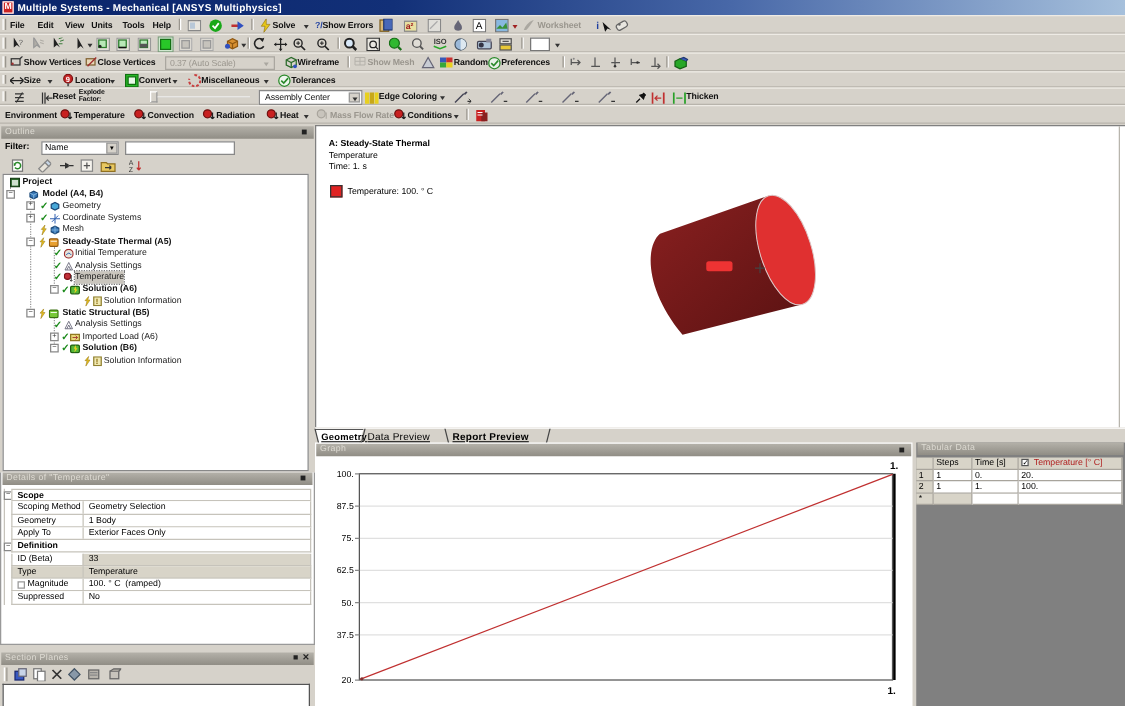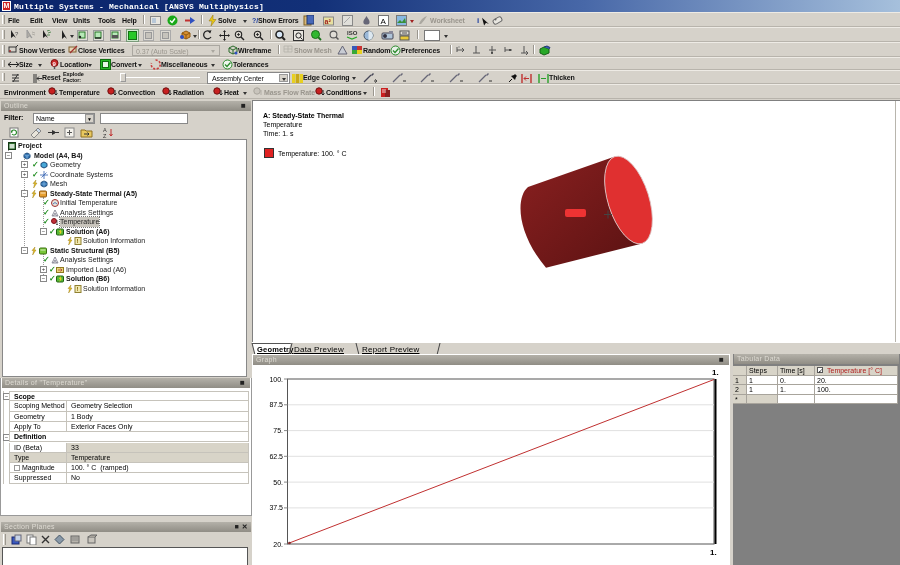--- a/index.html
+++ b/index.html
@@ -4,21 +4,21 @@
 <style>
 * { margin:0; padding:0; box-sizing:border-box; }
 html,body { width:900px; height:565px; overflow:hidden; font-family:"Liberation Sans", sans-serif; }
 body { background:#d6d2ca; position:relative; font-size:7px; color:#000; }
 .abs { position:absolute; }
 
 #titlebar { left:0; top:0; width:900px; height:12px;
   background:linear-gradient(to right,#0a246a 0%,#123078 35%,#4868a8 65%,#a6c0dc 100%);
   color:#fff; }
 #titlebar .ticon { position:absolute; left:2px; top:1px; width:9px; height:10px; background:#cc2222; border:1px solid #fff; color:#fff; font-size:7px; font-weight:bold; text-align:center; line-height:8px; }
-#titlebar .ttext { position:absolute; left:14px; top:2px; font-size:8px; font-weight:bold; letter-spacing:0.2px;font-family:Liberation Mono, monospace; }
+#titlebar .ttext { position:absolute; left:14px; top:2px; font-size:8px; font-weight:bold; letter-spacing:0.2px; }
 
 .trow { left:0; width:900px; background:#d6d2ca; border-top:1px solid #eeebe5; border-bottom:1px solid #b8b4ac; }
 .trow .hdl { position:absolute; left:2px; top:2px; bottom:2px; width:3px; border-left:1px solid #fff; border-right:1px solid #9a968e; }
 .tt { position:absolute; font-size:7px; font-weight:bold; letter-spacing:-0.1px; color:#111; white-space:nowrap; }
 .tt.grey { color:#9a968e; }
 .sep { position:absolute; top:2px; bottom:2px; width:2px; border-left:1px solid #9a968e; border-right:1px solid #fff; }
 .ic { position:absolute; width:11px; height:11px; }
 .arr { position:absolute; width:0; height:0; border-left:2.5px solid transparent; border-right:2.5px solid transparent; border-top:3px solid #333; }
 
 .ptitle { position:absolute; left:1px; right:1px; height:10px; background:linear-gradient(to bottom,#b4b1a9,#908d85); color:#dedbd3; font-size:7px; padding-left:3px; line-height:10px; letter-spacing:0.3px; }
@@ -720,21 +720,21 @@
   </svg>
 </div>
 
 <div class="abs" id="tabstrip">
   <div class="abs" style="left:0px;top:0px;width:39px;height:12px;background:#fff;clip-path:polygon(0 0,100% 0,calc(100% - 4px) 100%,3px 100%);border-top:1px solid #555;"></div>
   <div class="abs" style="left:1px;top:0px;width:1px;height:12px;background:#444;transform:skewX(14deg);"></div>
   <span class="abs" style="left:5px;top:2px;font-size:7.5px;font-weight:bold;text-decoration:underline;letter-spacing:0.2px;">Geometry</span>
   <div class="abs" style="left:38px;top:0px;width:1px;height:12px;background:#444;transform:skewX(-14deg);"></div>
   <span class="abs" style="left:42px;top:2px;font-size:8px;text-decoration:underline;letter-spacing:0.2px;">Data Preview</span>
   <div class="abs" style="left:105px;top:0px;width:1px;height:12px;background:#444;transform:skewX(14deg);"></div>
-  <span class="abs" style="left:110px;top:2px;font-size:8px;text-decoration:underline;letter-spacing:0.2px;">Report Preview</span>
+  <span class="abs" style="left:110px;top:2px;font-size:8px;text-decoration:underline;letter-spacing:0.2px;font-weight:bold;">Report Preview</span>
   <div class="abs" style="left:186px;top:0px;width:1px;height:12px;background:#444;transform:skewX(-14deg);"></div>
 </div>
 
 <div class="abs" id="graph">
   <div class="ptitle" style="top:1px;">Graph<span class="pin">■</span></div>
   <svg class="abs" style="left:0;top:12px;" width="478" height="199" viewBox="0 0 478 199">
     <rect x="35.5" y="13" width="426.5" height="165" fill="#fff" stroke="#555" stroke-width="1"></rect>
     <g stroke="#e0e0e0" stroke-width="1">
       <line x1="36" y1="38.8" x2="462" y2="38.8"></line>
       <line x1="36" y1="64.6" x2="462" y2="64.6"></line>

